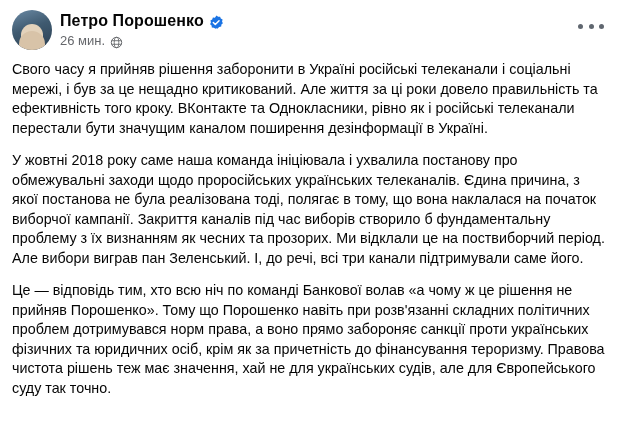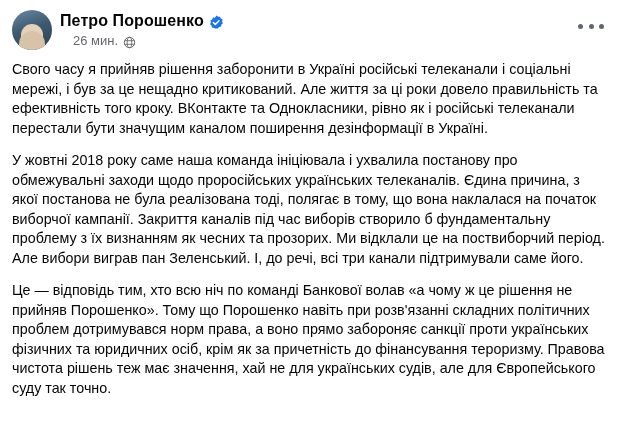--- a/index.html
+++ b/index.html
@@ -86,21 +86,20 @@
   .meta-row {
     display: flex;
     align-items: center;
     margin-top: 2px;
   }
 
   .timestamp {
     font-size: 13px;
     color: #65676b;
     line-height: 16px;
-    margin-left: 13px;
   }
 
   .globe-icon {
     width: 13px;
     height: 13px;
     margin-left: 5px;
   }
 
   .more-button {
     position: absolute;

